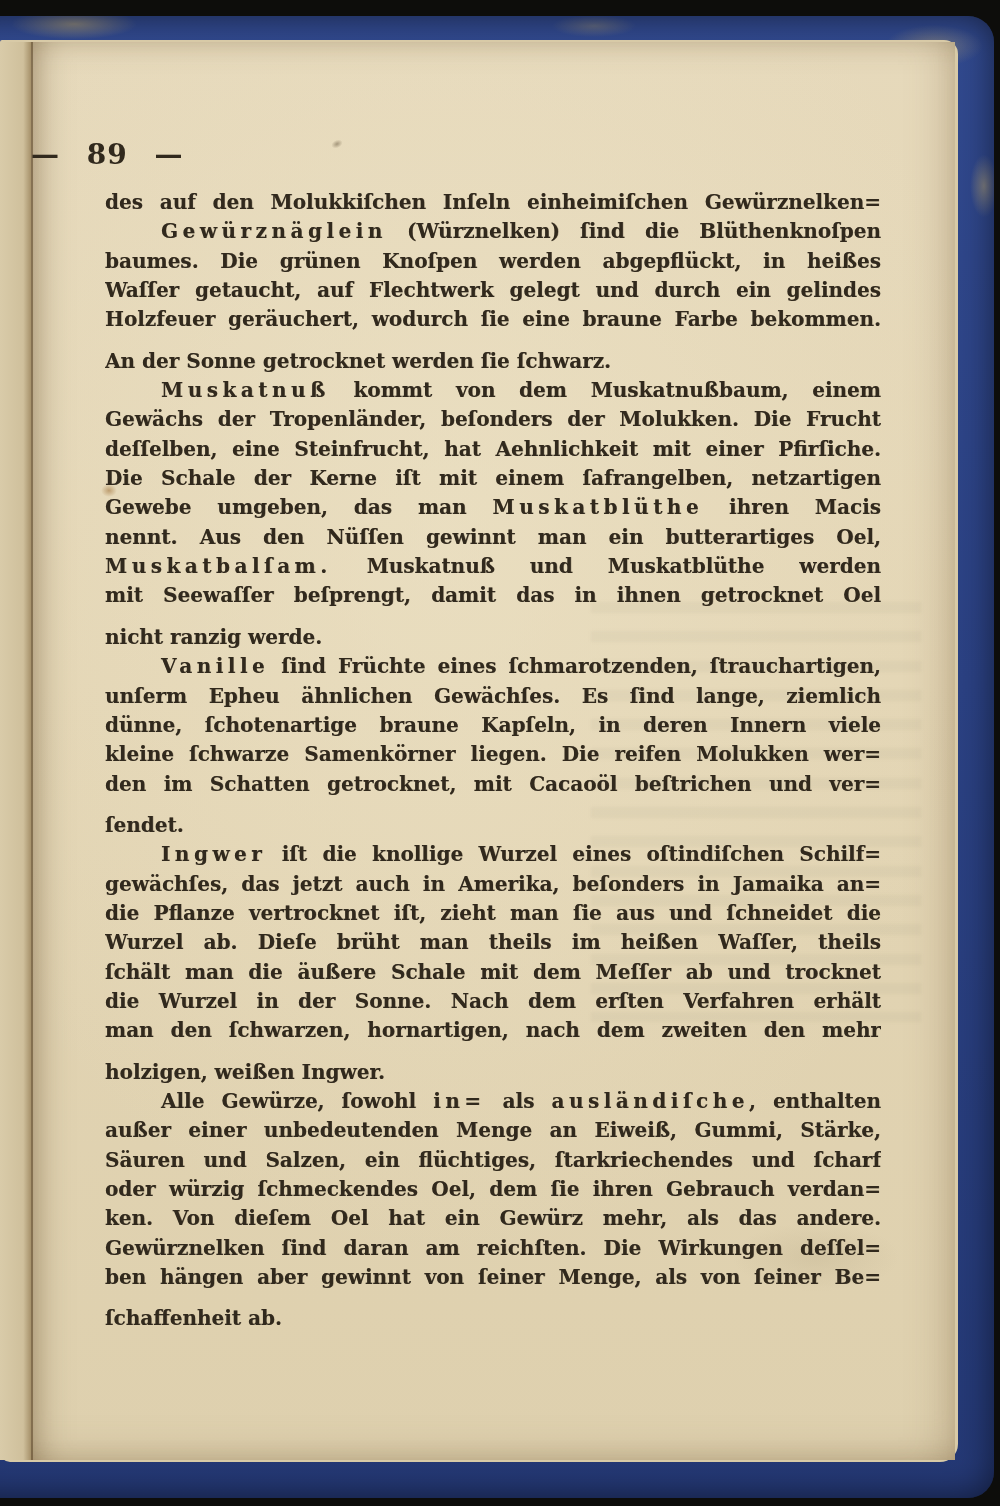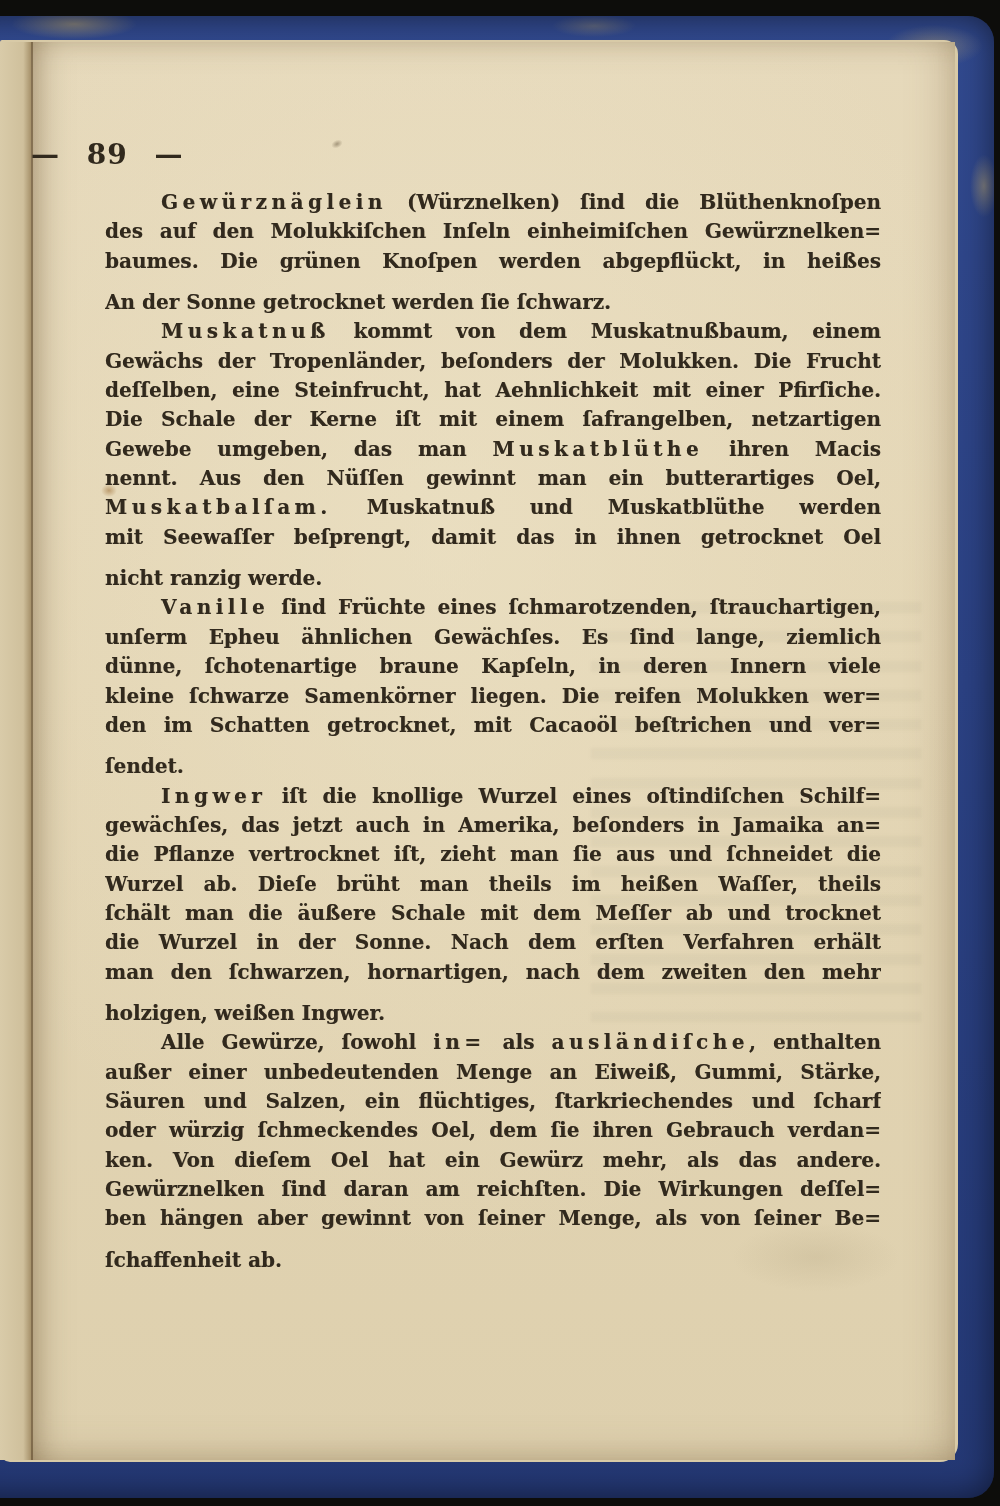--- a/index.html
+++ b/index.html
@@ -145,23 +145,25 @@
     <div class="ghost"></div>
 
     <div class="page-header">
       <span class="dash">—</span>
       <span class="num">89</span>
       <span class="dash">—</span>
     </div>
 
     <div class="text-block">
         <div class="paragraph">
+          <div class="line"><span class="reg">des auf den Molukkiſchen Inſeln einheimiſchen Gewürznelken=</span></div>
           <div class="line first"><span class="sperr">Gewürznäglein</span><span class="reg"> (Würznelken) ſind die Blüthenknoſpen</span></div>
-          <div class="line"><span class="reg">des auf den Molukkiſchen Inſeln einheimiſchen Gewürznelken=</span></div>
           <div class="line"><span class="reg">baumes. Die grünen Knoſpen werden abgepflückt, in heißes</span></div>
+          <div class="line"><span class="reg">Waſſer getaucht, auf Flechtwerk gelegt und durch ein gelindes</span></div>
+          <div class="line"><span class="reg">Holzfeuer geräuchert, wodurch ſie eine braune Farbe bekommen.</span></div>
           <div class="line last"><span class="reg">An der Sonne getrocknet werden ſie ſchwarz.</span></div>
         </div>
         <div class="paragraph">
           <div class="line first"><span class="sperr">Muskatnuß</span><span class="reg"> kommt von dem Muskatnußbaum, einem</span></div>
           <div class="line"><span class="reg">Gewächs der Tropenländer, beſonders der Molukken. Die Frucht</span></div>
           <div class="line"><span class="reg">deſſelben, eine Steinfrucht, hat Aehnlichkeit mit einer Pfirſiche.</span></div>
           <div class="line"><span class="reg">Die Schale der Kerne iſt mit einem ſafrangelben, netzartigen</span></div>
           <div class="line"><span class="reg">Gewebe umgeben, das man </span><span class="sperr">Muskatblüthe</span><span class="reg"> ihren Macis</span></div>
           <div class="line"><span class="reg">nennt. Aus den Nüſſen gewinnt man ein butterartiges Oel,</span></div>
           <div class="line"><span class="sperr">Muskatbalſam.</span><span class="reg"> Muskatnuß und Muskatblüthe werden</span></div>

